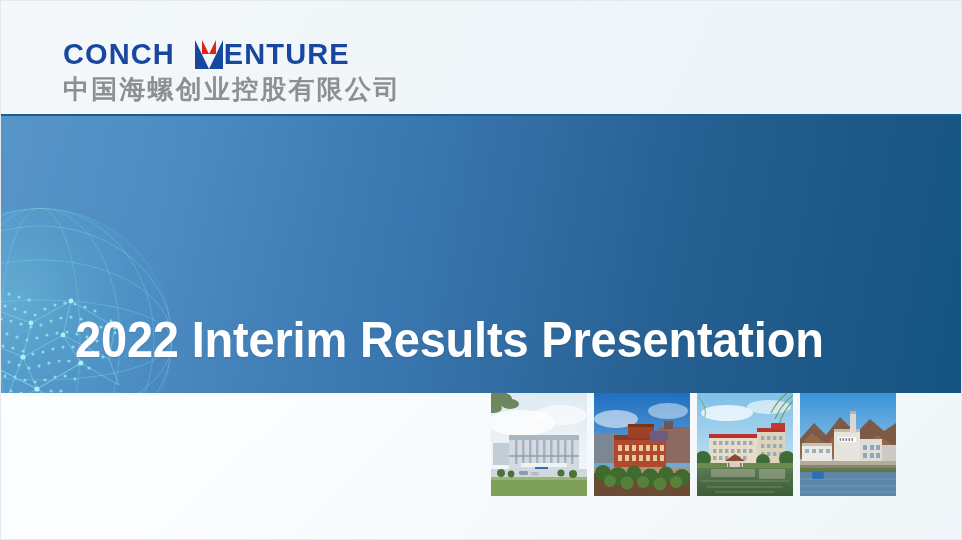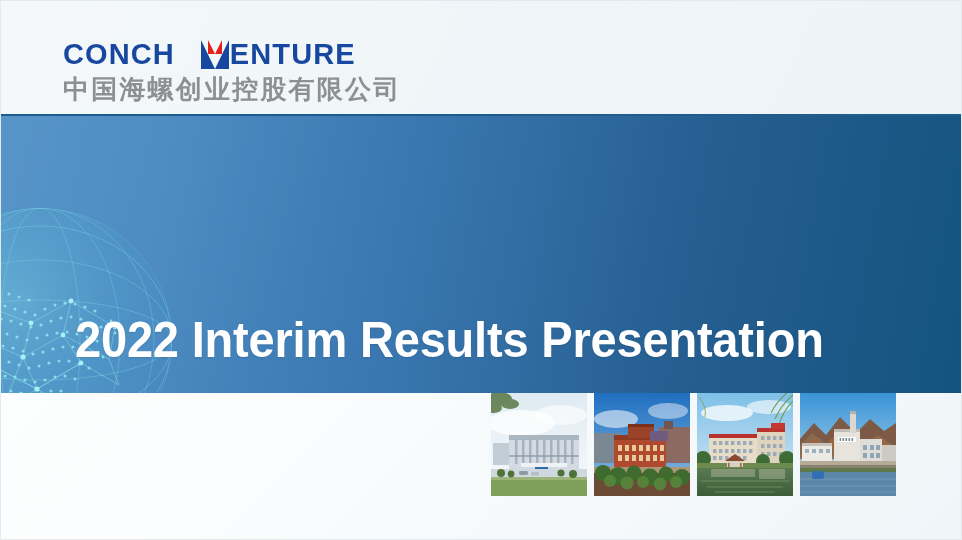--- a/index.html
+++ b/index.html
@@ -45,21 +45,21 @@
     align-items: center;
     height: 30px;
     font-size: 29px;
     font-weight: bold;
     letter-spacing: 1.1px;
     color: #17479e;
     line-height: 1;
     white-space: nowrap;
   }
   .logo-word-1 { display: inline-block; }
-  .logo-word-2 { display: inline-block; margin-left: 26px; }
+  .logo-word-2 { display: inline-block; margin-left: 20px; }
 
   
   .logo-v {
     position: relative;
     display: inline-block;
     width: 28px;
     height: 29px;
     margin-right: 1px;
     vertical-align: top;
   }

